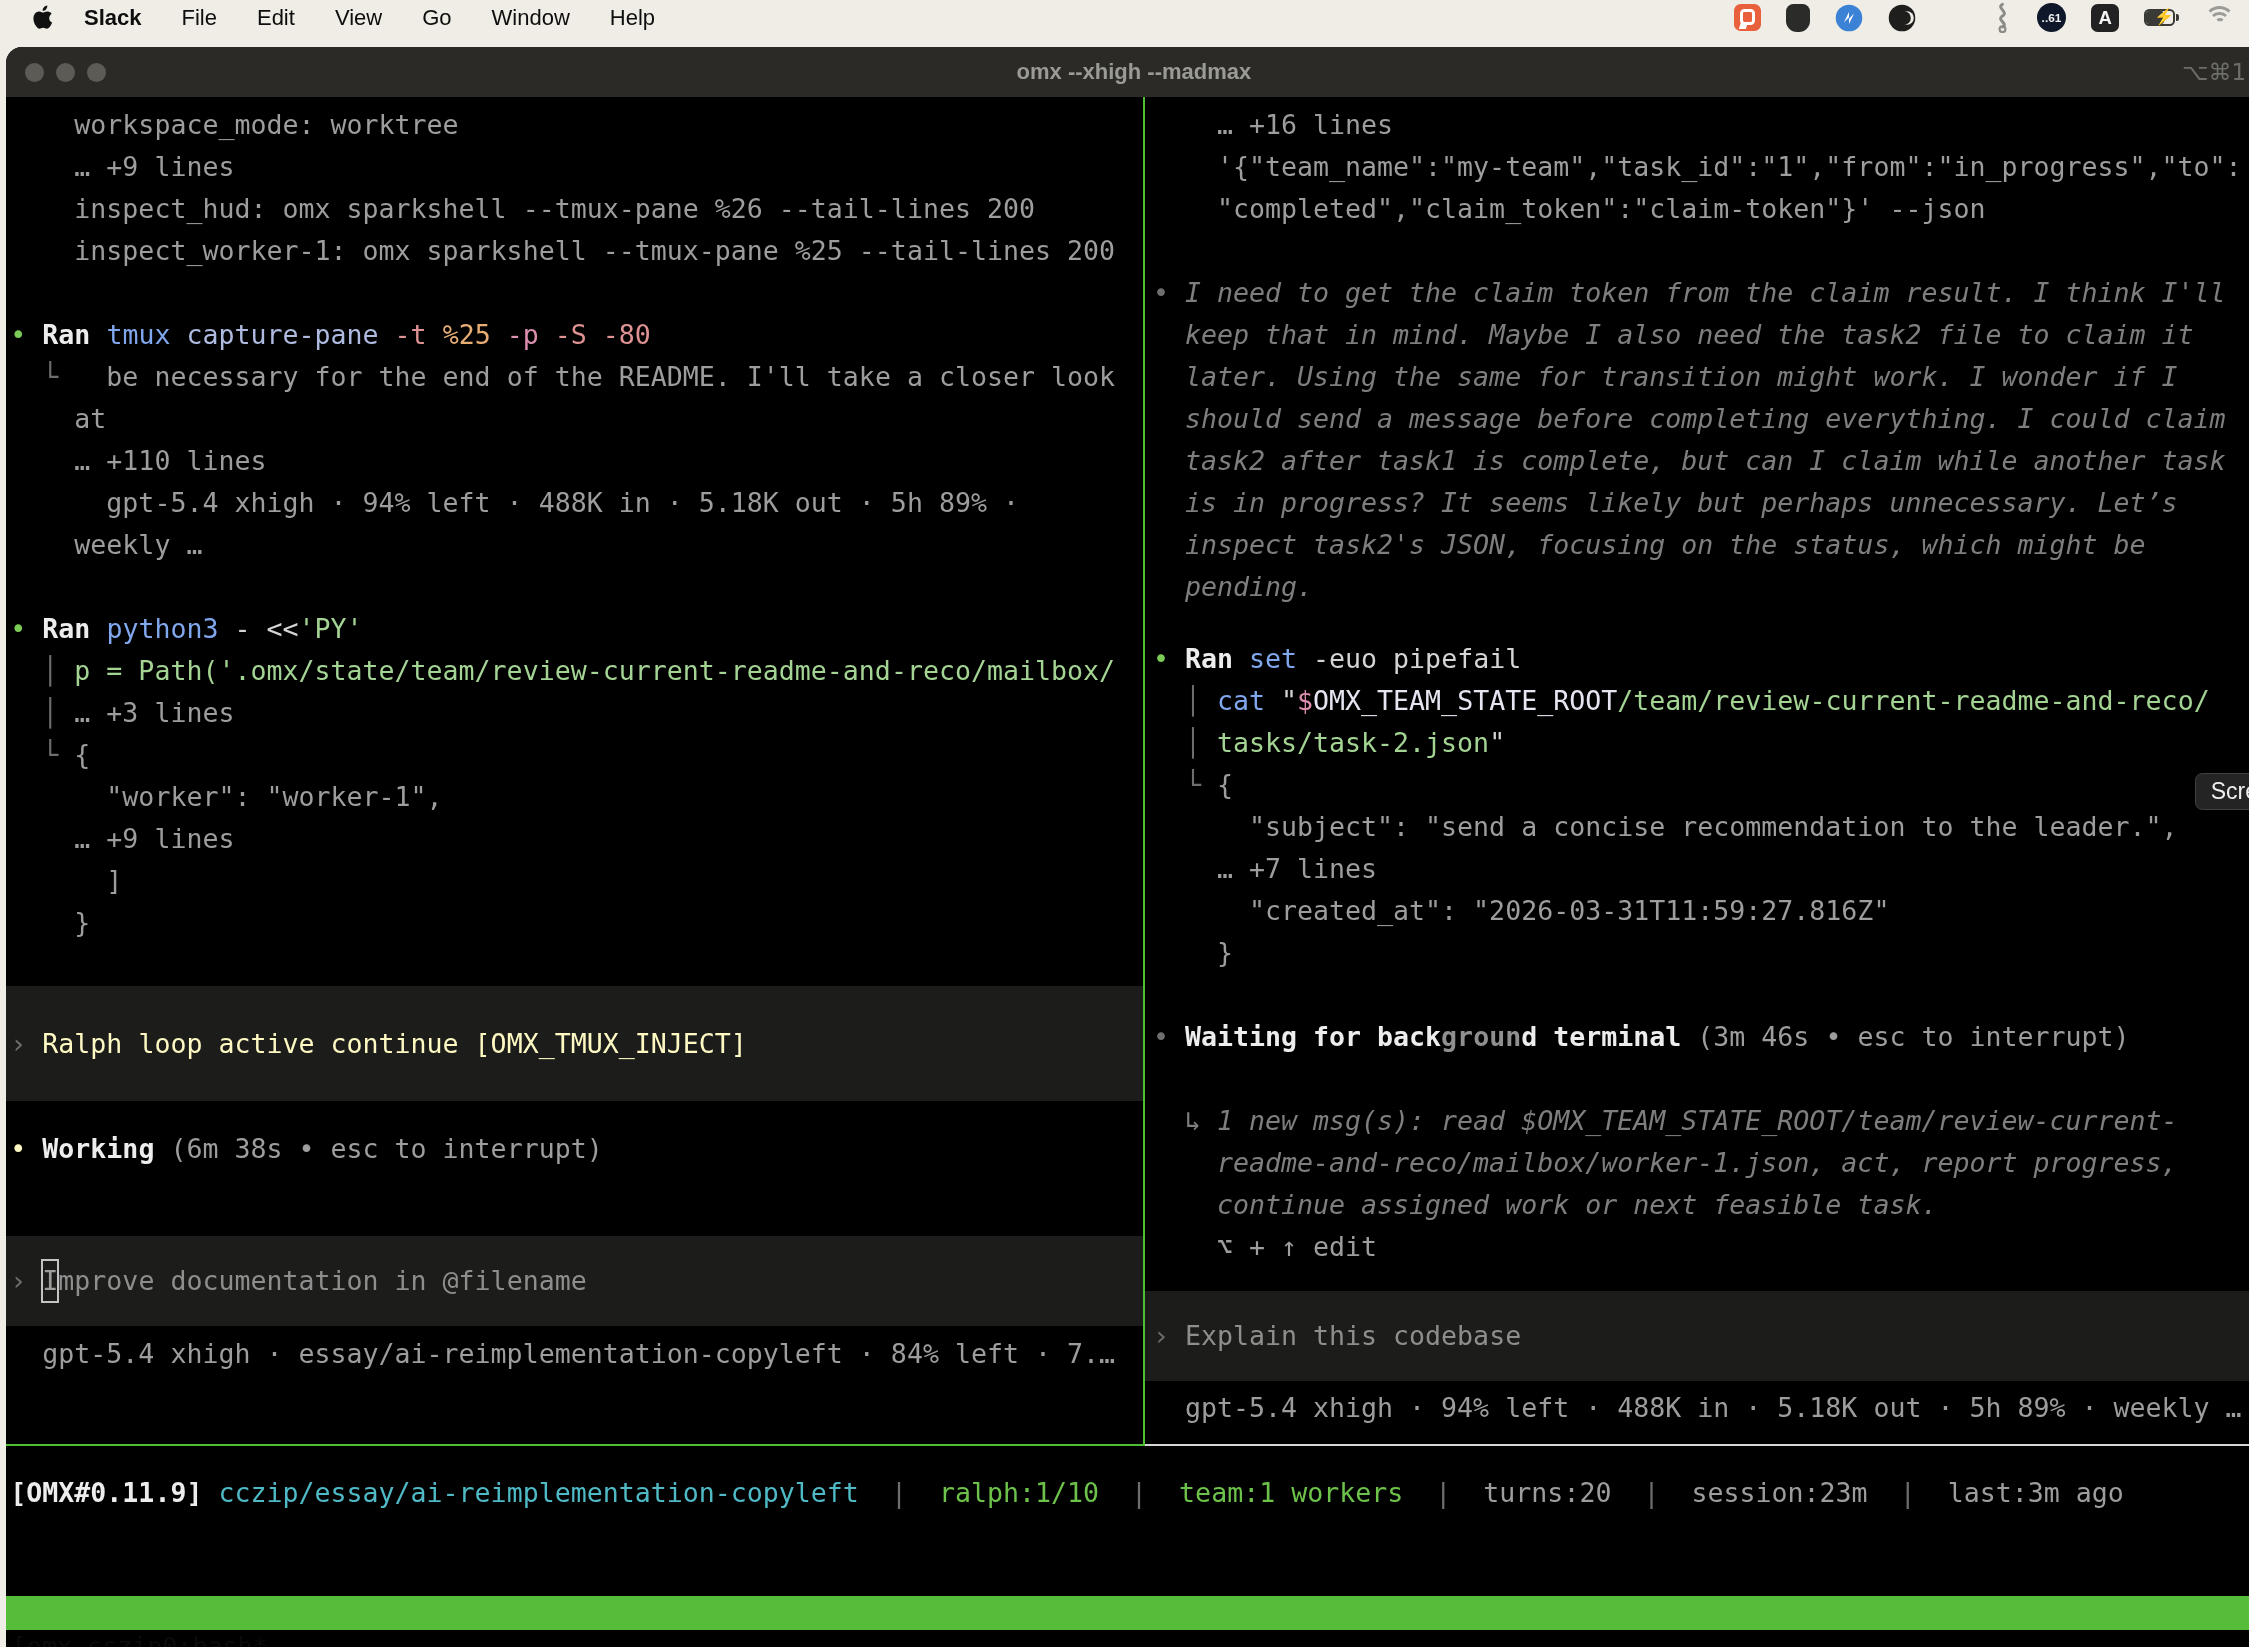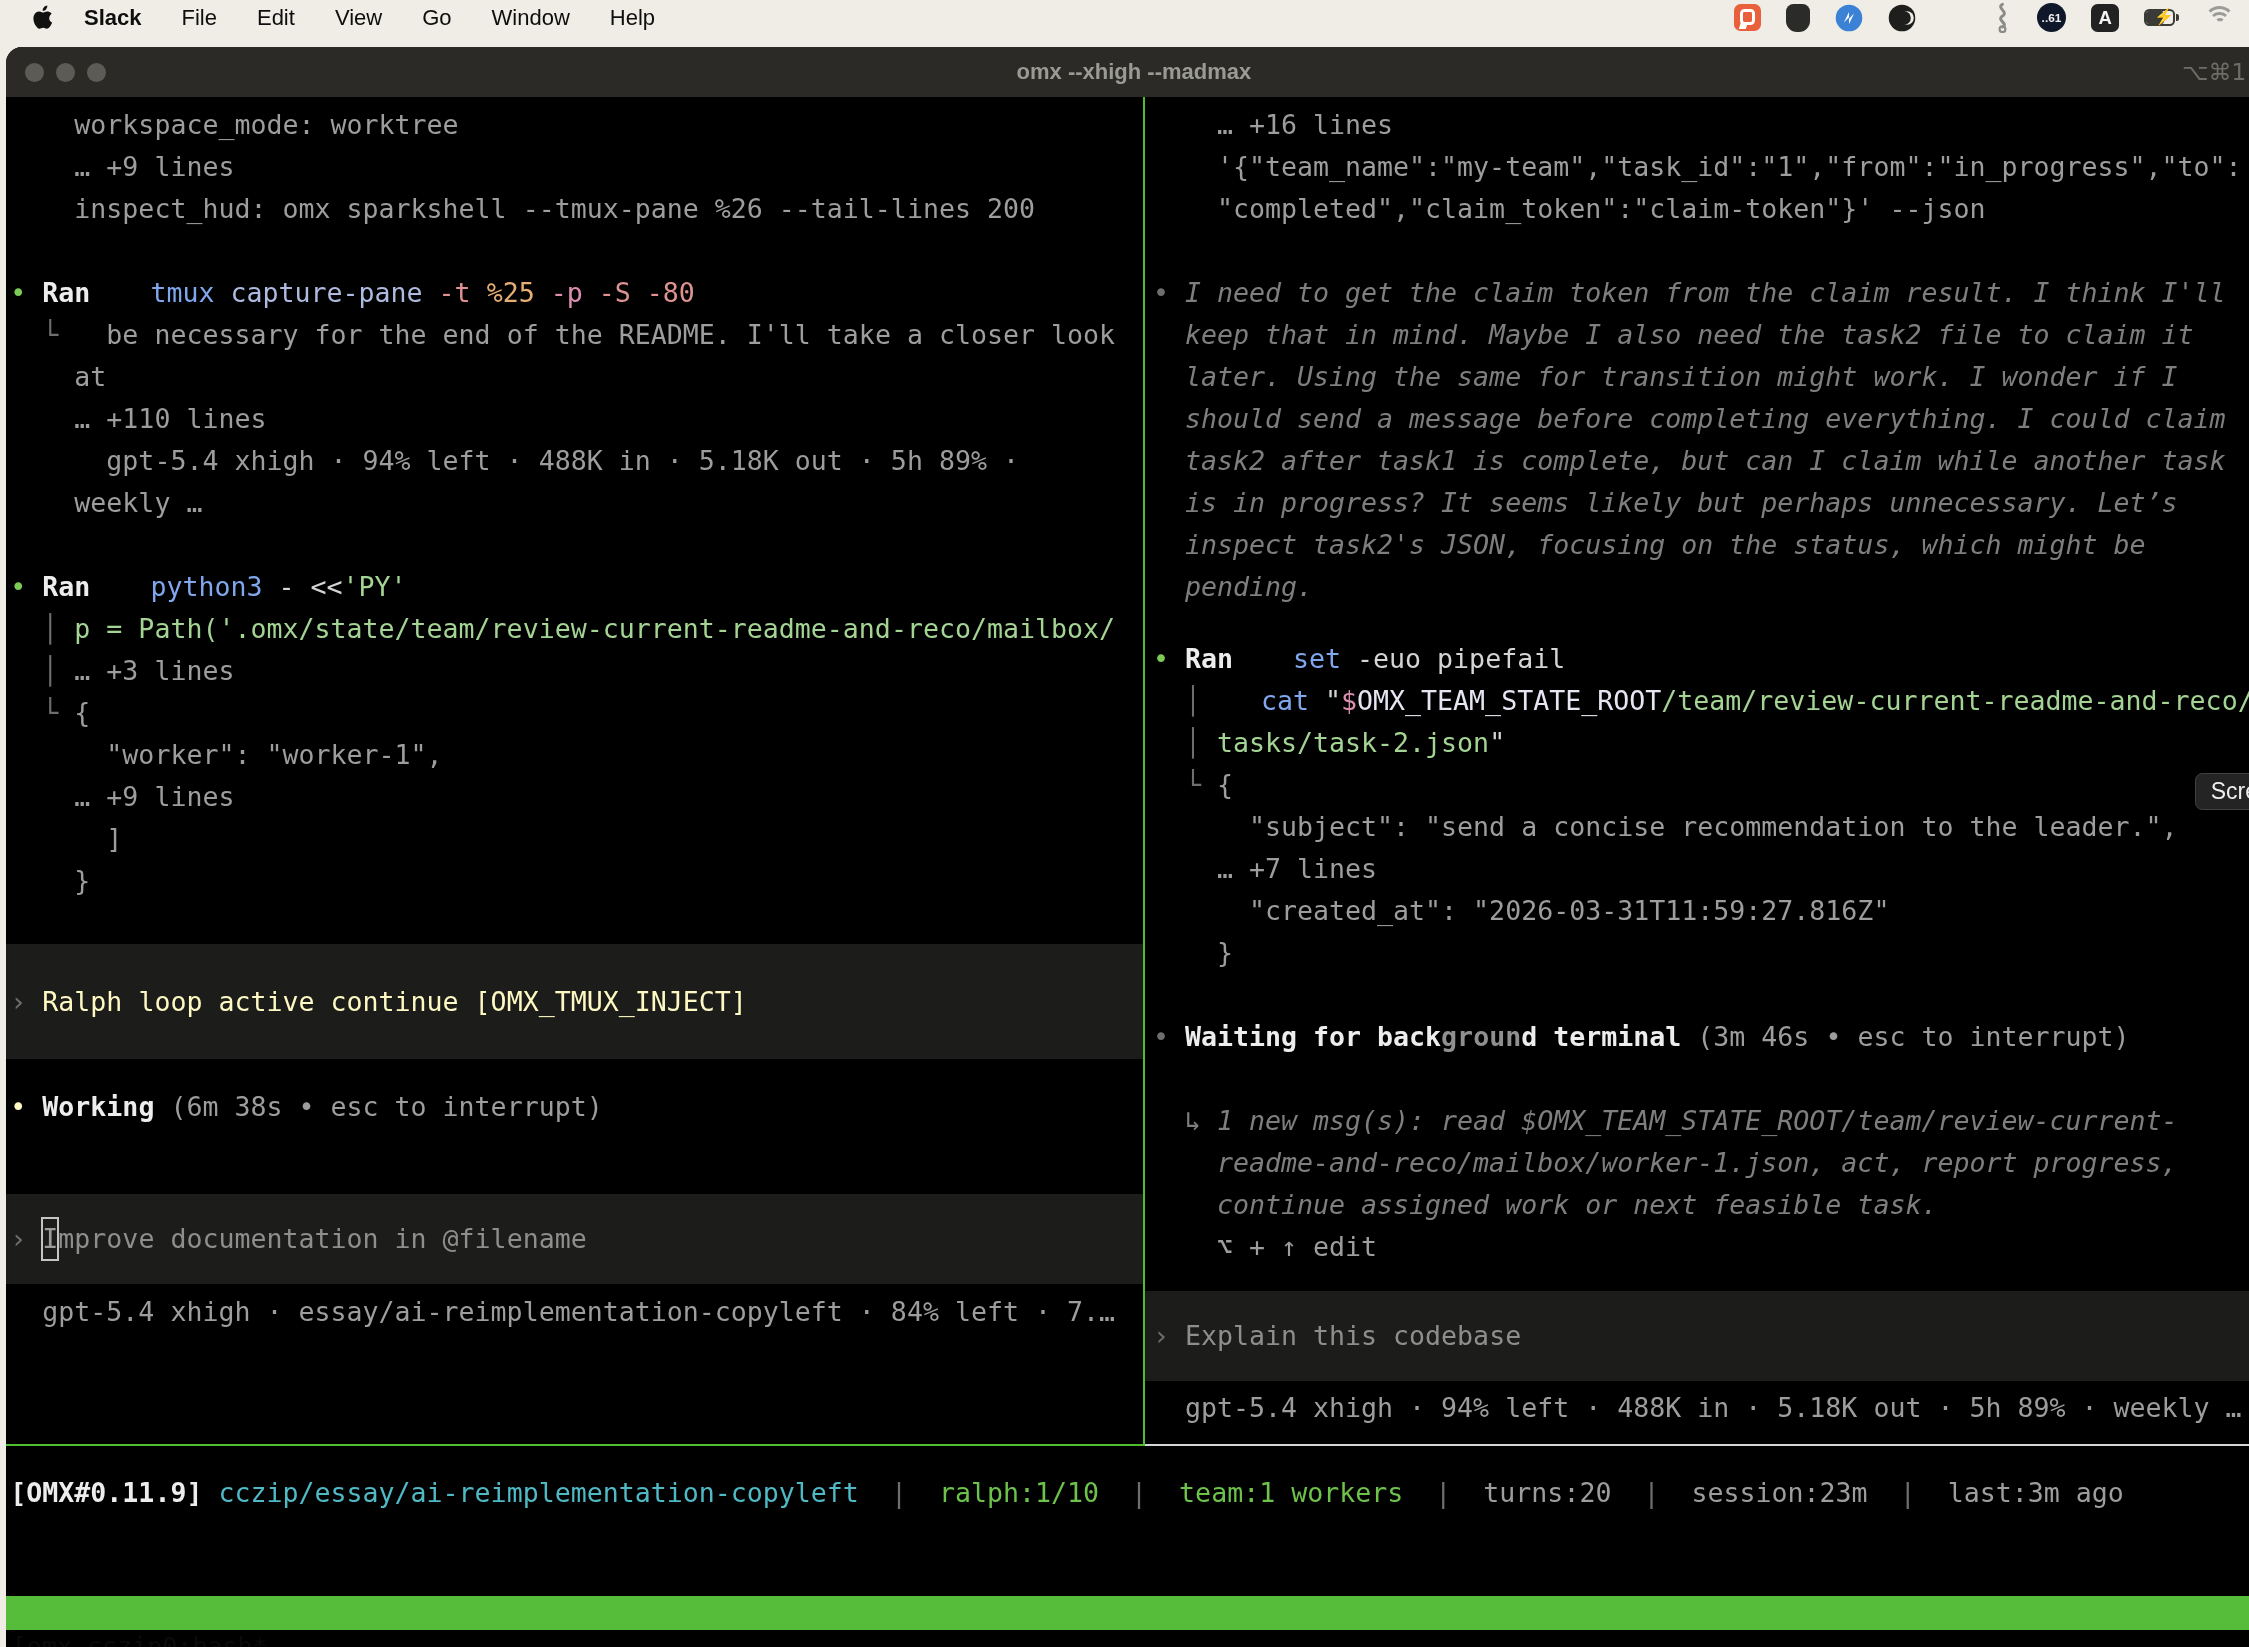--- a/index.html
+++ b/index.html
@@ -65,21 +65,21 @@
   .border-l  { position:absolute; left:0px; top:1397px; width:1137px; height:2.2px; background:#4FBE33; }
   .border-r  { position:absolute; left:1139px; top:1397px; width:1117px; height:2.2px; background:#D6D6D6; }
 
   
   .c-g   { color:#9D9D9D; }
   .c-d   { color:#6E6E6E; }
   .c-w   { color:#D4D4D4; }
   .c-wb  { color:#EDEDED; font-weight:bold; }
   .c-wbd { color:#8F8F8F; font-weight:bold; }
   .c-grn { color:#7CCB57; }
-  .c-blu { color:#80A7ED;margin-left:44px; }
+  .c-blu { color:#80A7ED; }
   .c-per { color:#AEBADF; }
   .c-sal { color:#DE9292; }
   .c-pnk { color:#DC8FB0; }
   .c-org { color:#E6AD74; }
   .c-str { color:#A4D494;margin-top:48px; }
   .c-it  { color:#7E7E7E; font-style:italic; }
   .c-lt  { color:#fef9c3; }
   .c-ph  { color:#8E8E8E; }
   .c-wl  { color:#E6E6F2; }
   .c-cyn { color:#4FB9C6; }
@@ -179,20 +179,21 @@
     <div class="tlight" style="left:50px"></div>
     <div class="tlight" style="left:81px"></div>
     <div class="title">omx --xhigh --madmax</div>
     <div class="shortcut">⌥⌘1</div>
   </div>
 
   <div id="left-pane" class="pane">
       <div class="row"><span class="c-g">    workspace_mode: worktree</span></div>
       <div class="row"><span class="c-g">    … +9 lines</span></div>
       <div class="row"><span class="c-g">    inspect_hud: omx sparkshell --tmux-pane %26 --tail-lines 200</span></div>
+      <div class="row"><span class="c-g">    inspect_worker-1: omx sparkshell --tmux-pane %25 --tail-lines 200</span></div>
       <div class="row"></div>
       <div class="row"><span class="c-grn">• </span><span class="c-wb">Ran</span><span class="c-w"> </span><span class="c-blu">tmux</span><span class="c-w"> </span><span class="c-per">capture-pane</span><span class="c-w"> </span><span class="c-sal">-t</span><span class="c-w"> </span><span class="c-org">%25</span><span class="c-w"> </span><span class="c-pnk">-p</span><span class="c-w"> </span><span class="c-sal">-S</span><span class="c-w"> </span><span class="c-sal">-80</span></div>
       <div class="row"><span class="c-d">  └   </span><span class="c-g">be necessary for the end of the README. I'll take a closer look</span></div>
       <div class="row"><span class="c-g">    at</span></div>
       <div class="row"><span class="c-g">    … +110 lines</span></div>
       <div class="row"><span class="c-g">      gpt-5.4 xhigh · 94% left · 488K in · 5.18K out · 5h 89% ·</span></div>
       <div class="row"><span class="c-g">    weekly …</span></div>
       <div class="row"></div>
       <div class="row"><span class="c-grn">• </span><span class="c-wb">Ran</span><span class="c-w"> </span><span class="c-blu">python3</span><span class="c-w"> - &lt;&lt;</span><span class="c-str">'PY'</span></div>
       <div class="row"><span class="c-d">  │ </span><span class="c-str">p = Path('.omx/state/team/review-current-readme-and-reco/mailbox/</span></div>

